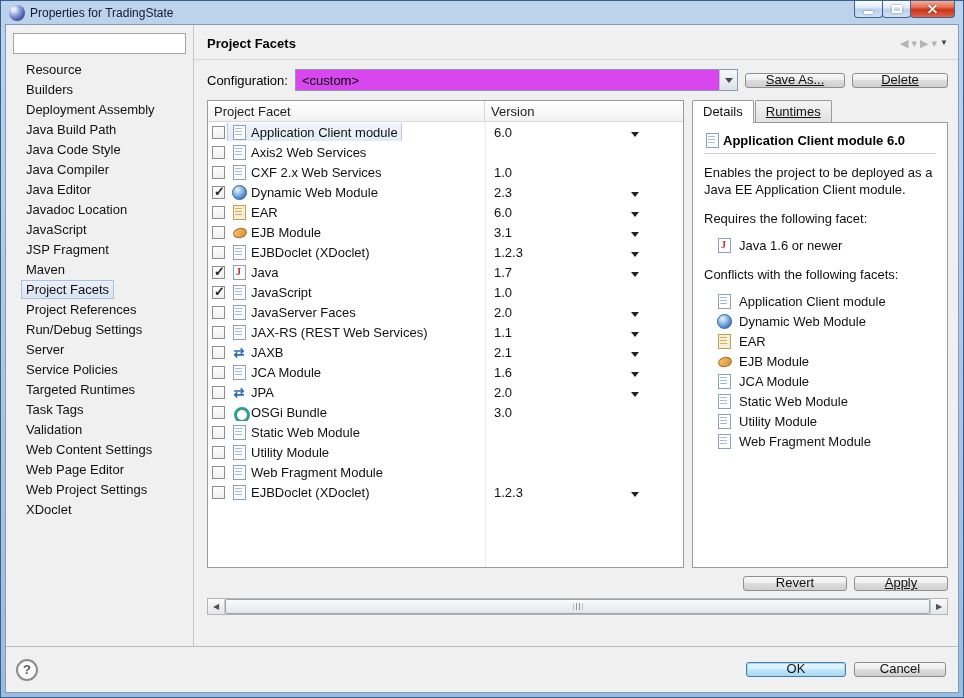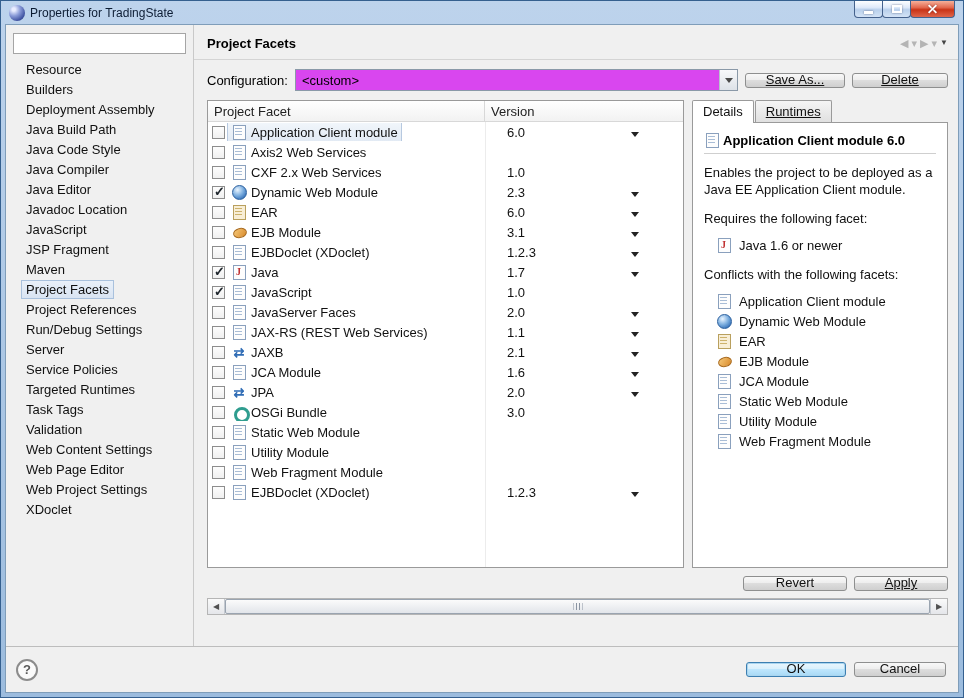--- a/index.html
+++ b/index.html
@@ -84,21 +84,21 @@
   .th { font-size: 13px; color: #222; display: flex; align-items: center; padding-left: 6px; }
   .th1 { width: 277px; border-right: 1px solid #d8d8d8; }
   .th2 { flex: 1; }
   .tbody { flex: 1;
     background: linear-gradient(to right, transparent 277px, #ececec 277px, #ececec 278px, transparent 278px); }
   .frow { display: flex; height: 20px; align-items: center; }
   .fc1 { width: 277px; flex: none; display: flex; align-items: center; gap: 3px; padding-left: 4px; overflow: hidden; }
   .row-main { display: flex; align-items: center; gap: 4px; height: 18px; padding: 0 3px; white-space: nowrap; }
   .frow.sel .row-main { background: linear-gradient(#f1f6fb, #e2eaf4); outline: 1px solid #b7c9e0; }
   .flbl { font-size: 13px; color: #111; }
-  .fc2 { flex: 1; position: relative; display: flex; align-items: center; padding-left: 22px; text-align: center; }
+  .fc2 { flex: 1; position: relative; display: flex; align-items: center; padding-left: 9px; text-align: center; }
   .fver { font-size: 13px; color: #111; }
   .fdd { position: absolute; right: 44px; top: 7px; width: 0; height: 0;
     border-left: 4px solid transparent; border-right: 4px solid transparent; border-top: 5px solid #222; }
 
   .cb { width: 13px; height: 13px; flex: none; background: linear-gradient(#fdfdfd,#f0f0f0); border: 1px solid #8d8d8d; position: relative; }
   .cb.checked::after { content: "✓"; position: absolute; left: 1px; top: -3px; font-size: 13px; font-weight: bold; color: #21282e; }
 
   
   .icon { width: 16px; height: 16px; flex: none; position: relative; display: inline-block; }
   .icon-file::before, .icon-ear::before, .icon-java::before { content: ""; position: absolute; left: 2px; top: 1px;

